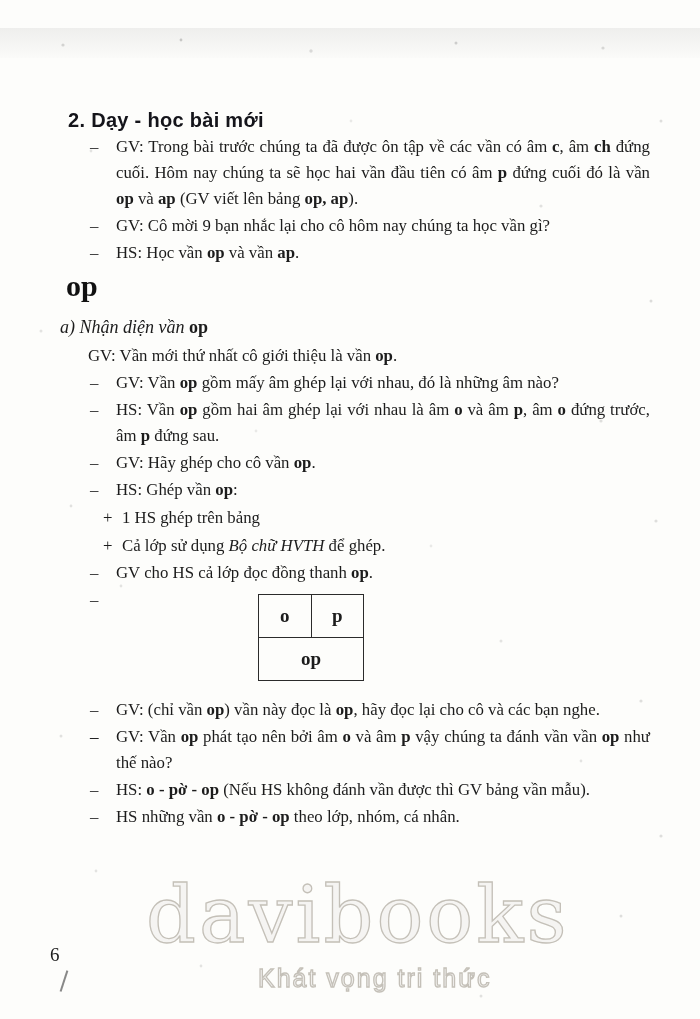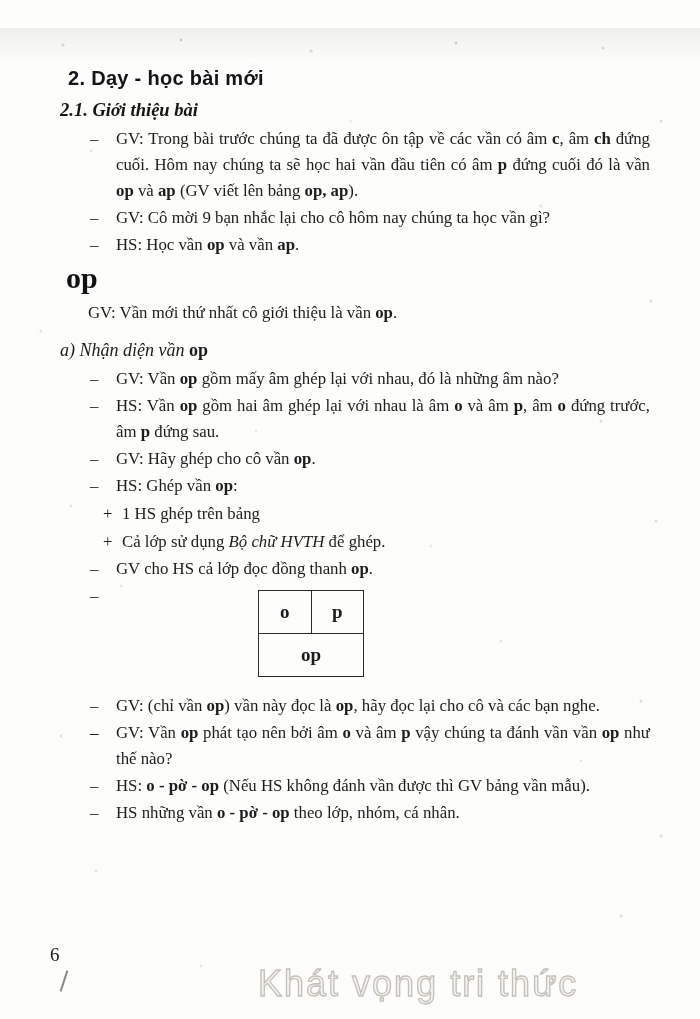--- a/index.html
+++ b/index.html
@@ -37,21 +37,21 @@
       655px 520px 0 0.6px rgba(0,0,0,.12), 120px 585px 0 0.4px rgba(0,0,0,.10),
       500px 640px 0 0.5px rgba(0,0,0,.10), 640px 700px 0 0.6px rgba(0,0,0,.12),
       60px 735px 0 0.5px rgba(0,0,0,.11), 580px 760px 0 0.4px rgba(0,0,0,.10),
       660px 835px 0 0.6px rgba(0,0,0,.12), 95px 870px 0 0.4px rgba(0,0,0,.10),
       620px 915px 0 0.5px rgba(0,0,0,.12), 200px 965px 0 0.4px rgba(0,0,0,.10),
       480px 995px 0 0.5px rgba(0,0,0,.11), 350px 120px 0 0.4px rgba(0,0,0,.08),
       255px 430px 0 0.4px rgba(0,0,0,.08), 430px 545px 0 0.4px rgba(0,0,0,.08);
   }
   .content{
     position:absolute;left:0;top:0;right:0;
-    padding:66px 50px 0 60px;
+    padding:108px 50px 0 60px;
     z-index:2;
     font-size:16.8px;line-height:26px;
   }
   .h1{
     font-family:"Liberation Sans",sans-serif;
     font-weight:700;font-size:20px;line-height:25px;
     letter-spacing:.3px;color:var(--ink-heading);
     margin:0 0 0 8px;
   }
   .title{
@@ -107,39 +107,38 @@
     white-space:nowrap;
   }
   .wm-brand{
     left:146px;top:876px;
     font-family:"DejaVu Serif",serif;
     font-size:78px;letter-spacing:3px;line-height:1;
   }
   .wm-slogan{
     left:258px;top:966px;
     font-family:"Liberation Sans",sans-serif;
-    font-size:36px;letter-spacing:2px;line-height:1;
+    font-size:25px;letter-spacing:2px;line-height:1;
   }
 </style>
 </head>
 <body>
 
 <div class="page">
   <div class="band-top"></div>
   <div class="speckles"></div>
 
   <div class="content">
       <div class="h1">2. Dạy - học bài mới</div>
-      <div class="h2">2.1. Giới thiệu bài</div>
       <div class="line dash"><span class="marker">–</span><span class="">GV: Trong bài trước chúng ta đã được ôn tập về các vần có âm </span><span class="b ">c</span><span class="">, âm </span><span class="b ">ch</span><span class=""> đứng cuối. Hôm nay chúng ta sẽ học hai vần đầu tiên có âm </span><span class="b ">p</span><span class=""> đứng cuối đó là vần </span><span class="b ">op</span><span class=""> và </span><span class="b ">ap</span><span class=""> (GV viết lên bảng </span><span class="b ">op, ap</span><span class="">).</span></div>
       <div class="line dash"><span class="marker">–</span><span class="">GV: Cô mời 9 bạn nhắc lại cho cô hôm nay chúng ta học vần gì?</span></div>
       <div class="line dash"><span class="marker">–</span><span class="">HS: Học vần </span><span class="b ">op</span><span class=""> và vần </span><span class="b ">ap</span><span class="">.</span></div>
       <div class="big">op</div>
+      <div class="line h3"><span class="i">a) Nhận diện vần </span><span class="b ">op</span></div>
       <div class="line plain"><span class="">GV: Vần mới thứ nhất cô giới thiệu là vần </span><span class="b ">op</span><span class="">.</span></div>
-      <div class="line h3"><span class="i">a) Nhận diện vần </span><span class="b ">op</span></div>
       <div class="line dash"><span class="marker">–</span><span class="">GV: Vần </span><span class="b ">op</span><span class=""> gồm mấy âm ghép lại với nhau, đó là những âm nào?</span></div>
       <div class="line dash"><span class="marker">–</span><span class="">HS: Vần </span><span class="b ">op</span><span class=""> gồm hai âm ghép lại với nhau là âm </span><span class="b ">o</span><span class=""> và âm </span><span class="b ">p</span><span class="">, âm </span><span class="b ">o</span><span class=""> đứng trước, âm </span><span class="b ">p</span><span class=""> đứng sau.</span></div>
       <div class="line dash"><span class="marker">–</span><span class="">GV: Hãy ghép cho cô vần </span><span class="b ">op</span><span class="">.</span></div>
       <div class="line dash"><span class="marker">–</span><span class="">HS: Ghép vần </span><span class="b ">op</span><span class="">:</span></div>
       <div class="line plus"><span class="marker">+</span><span class="">1 HS ghép trên bảng</span></div>
       <div class="line plus"><span class="marker">+</span><span class="">Cả lớp sử dụng </span><span class="i">Bộ chữ HVTH</span><span class=""> để ghép.</span></div>
       <div class="line dash"><span class="marker">–</span><span class="">GV cho HS cả lớp đọc đồng thanh </span><span class="b ">op</span><span class="">.</span></div>
       <div class="line dash"><span class="marker">–</span></div>
       <div class="vtable">
         <div class="vt-row">
@@ -148,16 +147,17 @@
         </div>
         <div class="vt-merged">op</div>
       </div>
       <div class="line dash"><span class="marker">–</span><span class="">GV: (chỉ vần </span><span class="b ">op</span><span class="">) vần này đọc là </span><span class="b ">op</span><span class="">, hãy đọc lại cho cô và các bạn nghe.</span></div>
       <div class="line dash"><span class="marker">–</span></div>
       <div class="line dash"><span class="marker">–</span><span class="">GV: Vần </span><span class="b ">op</span><span class=""> phát tạo nên bởi âm </span><span class="b ">o</span><span class=""> và âm </span><span class="b ">p</span><span class=""> vậy chúng ta đánh vần vần </span><span class="b ">op</span><span class=""> như thế nào?</span></div>
       <div class="line dash"><span class="marker">–</span><span class="">HS: </span><span class="b ">o - pờ - op</span><span class=""> (Nếu HS không đánh vần được thì GV bảng vần mẫu).</span></div>
       <div class="line dash"><span class="marker">–</span><span class="">HS những vần </span><span class="b ">o - pờ - op</span><span class=""> theo lớp, nhóm, cá nhân.</span></div>
     </div>
 
+  <div class="wm wm-brand">davibooks</div>
   <div class="wm wm-slogan">Khát vọng tri thức</div>
   <div class="page-num">6</div>
   <div class="artifact"></div>
 </div>
 
 </body></html>

